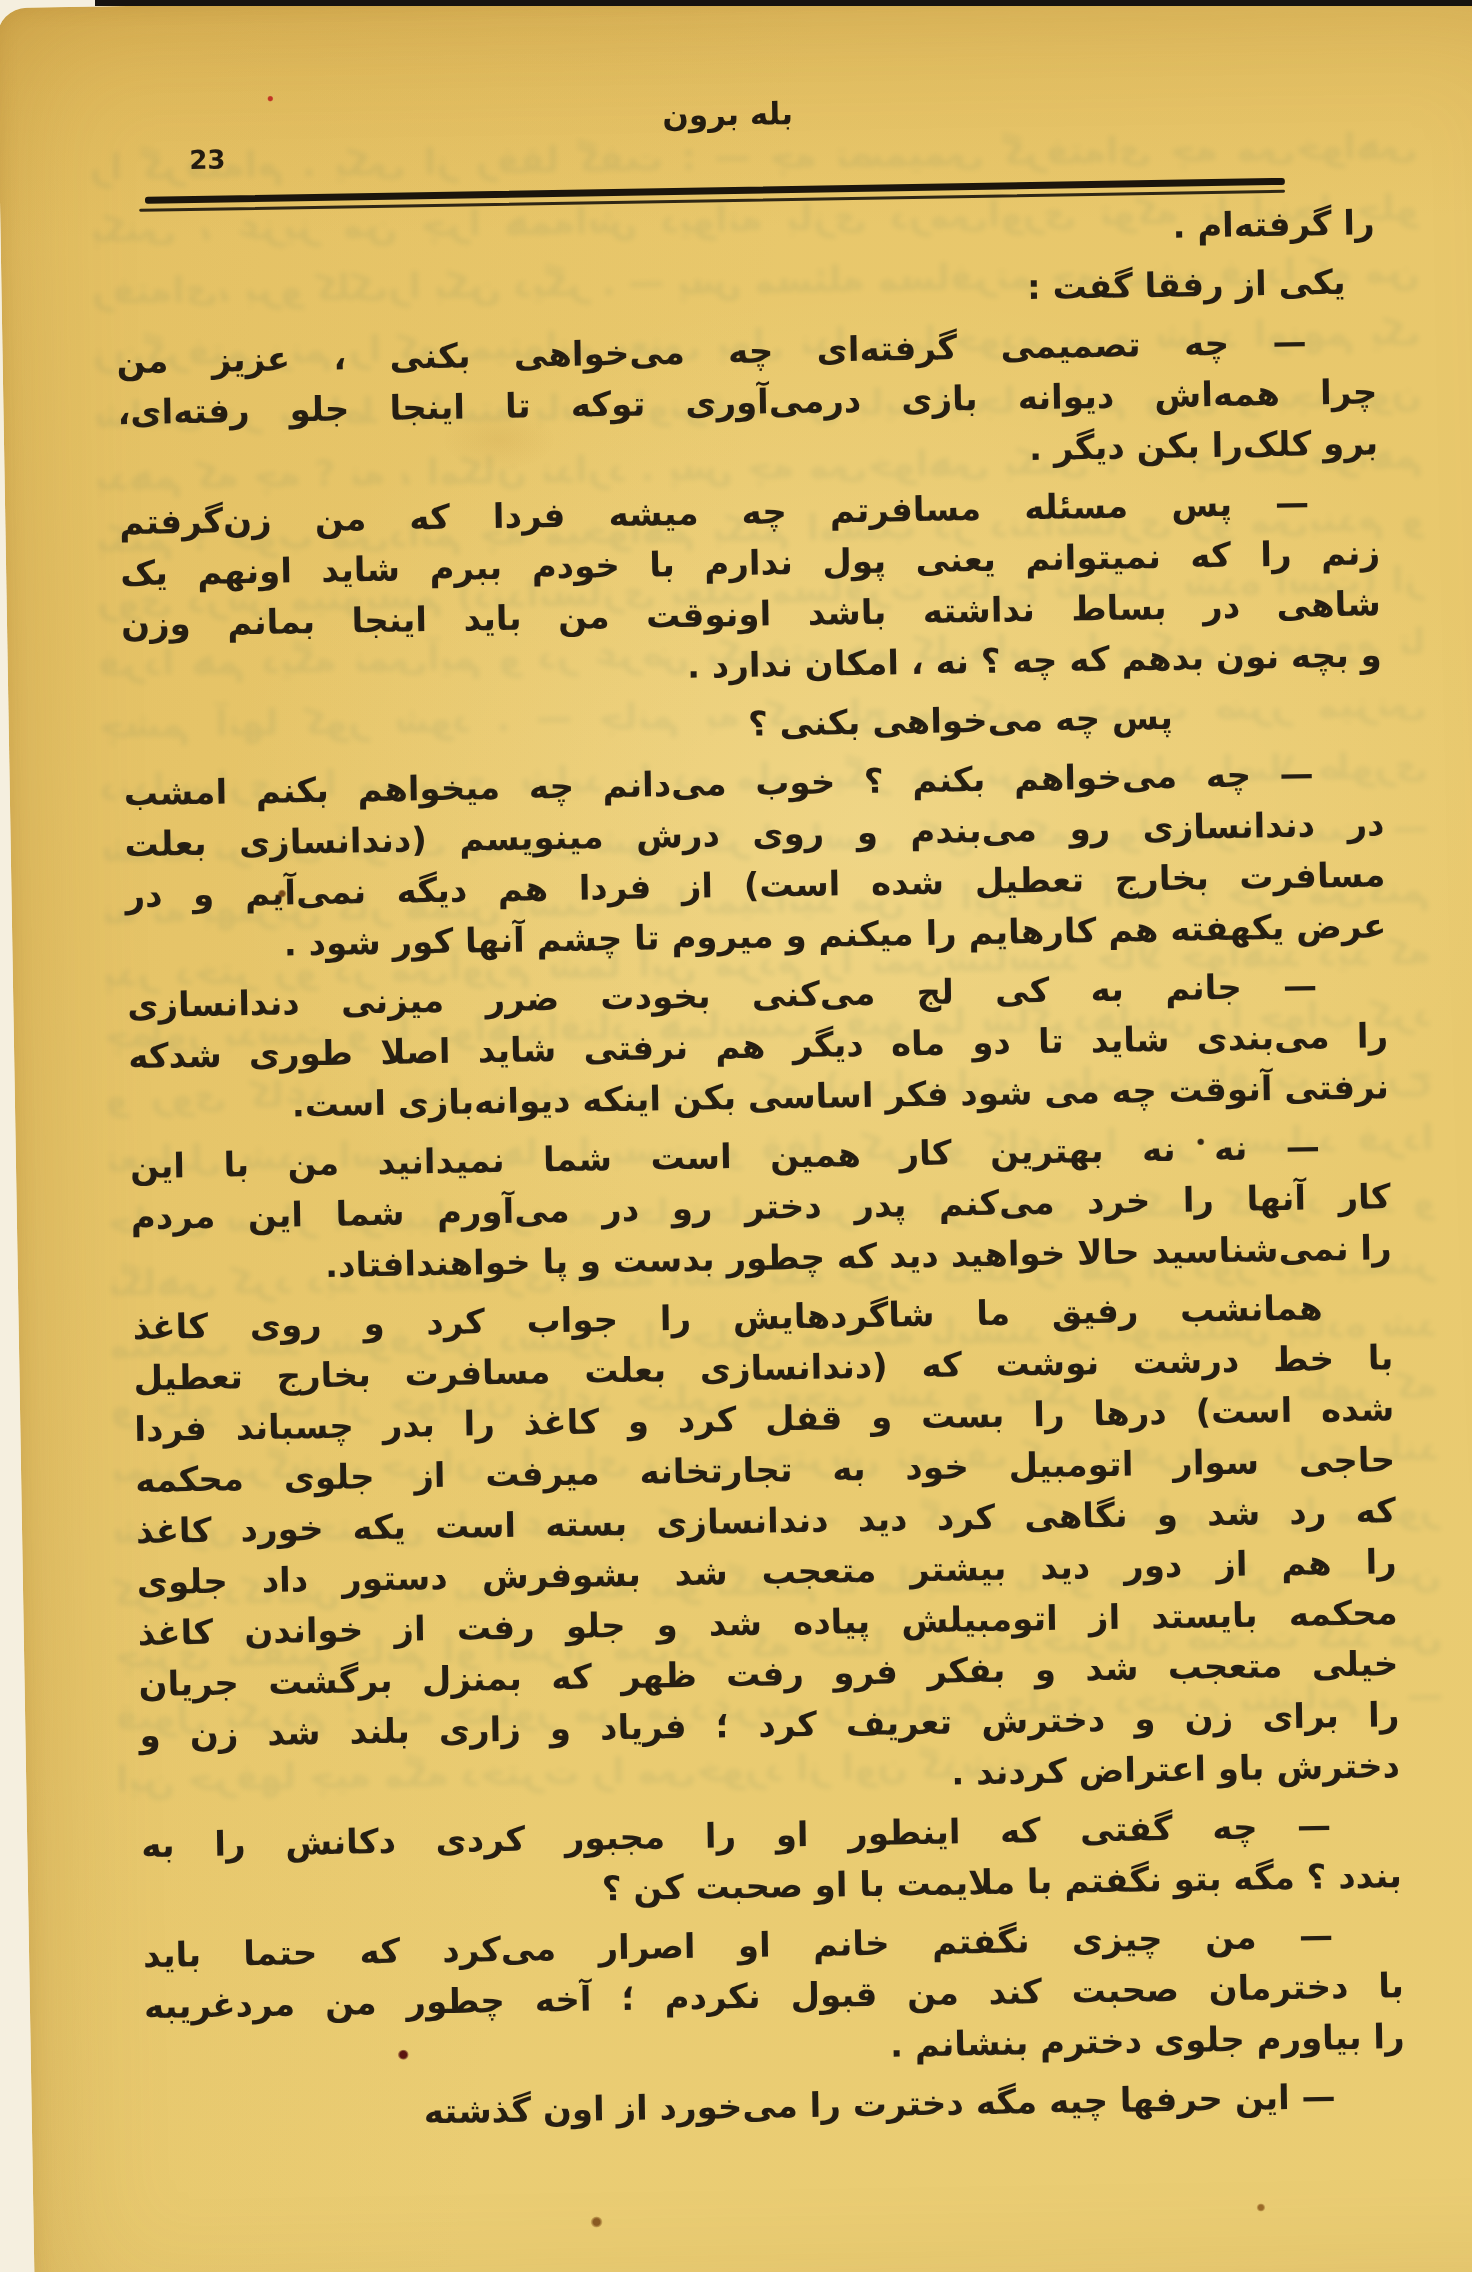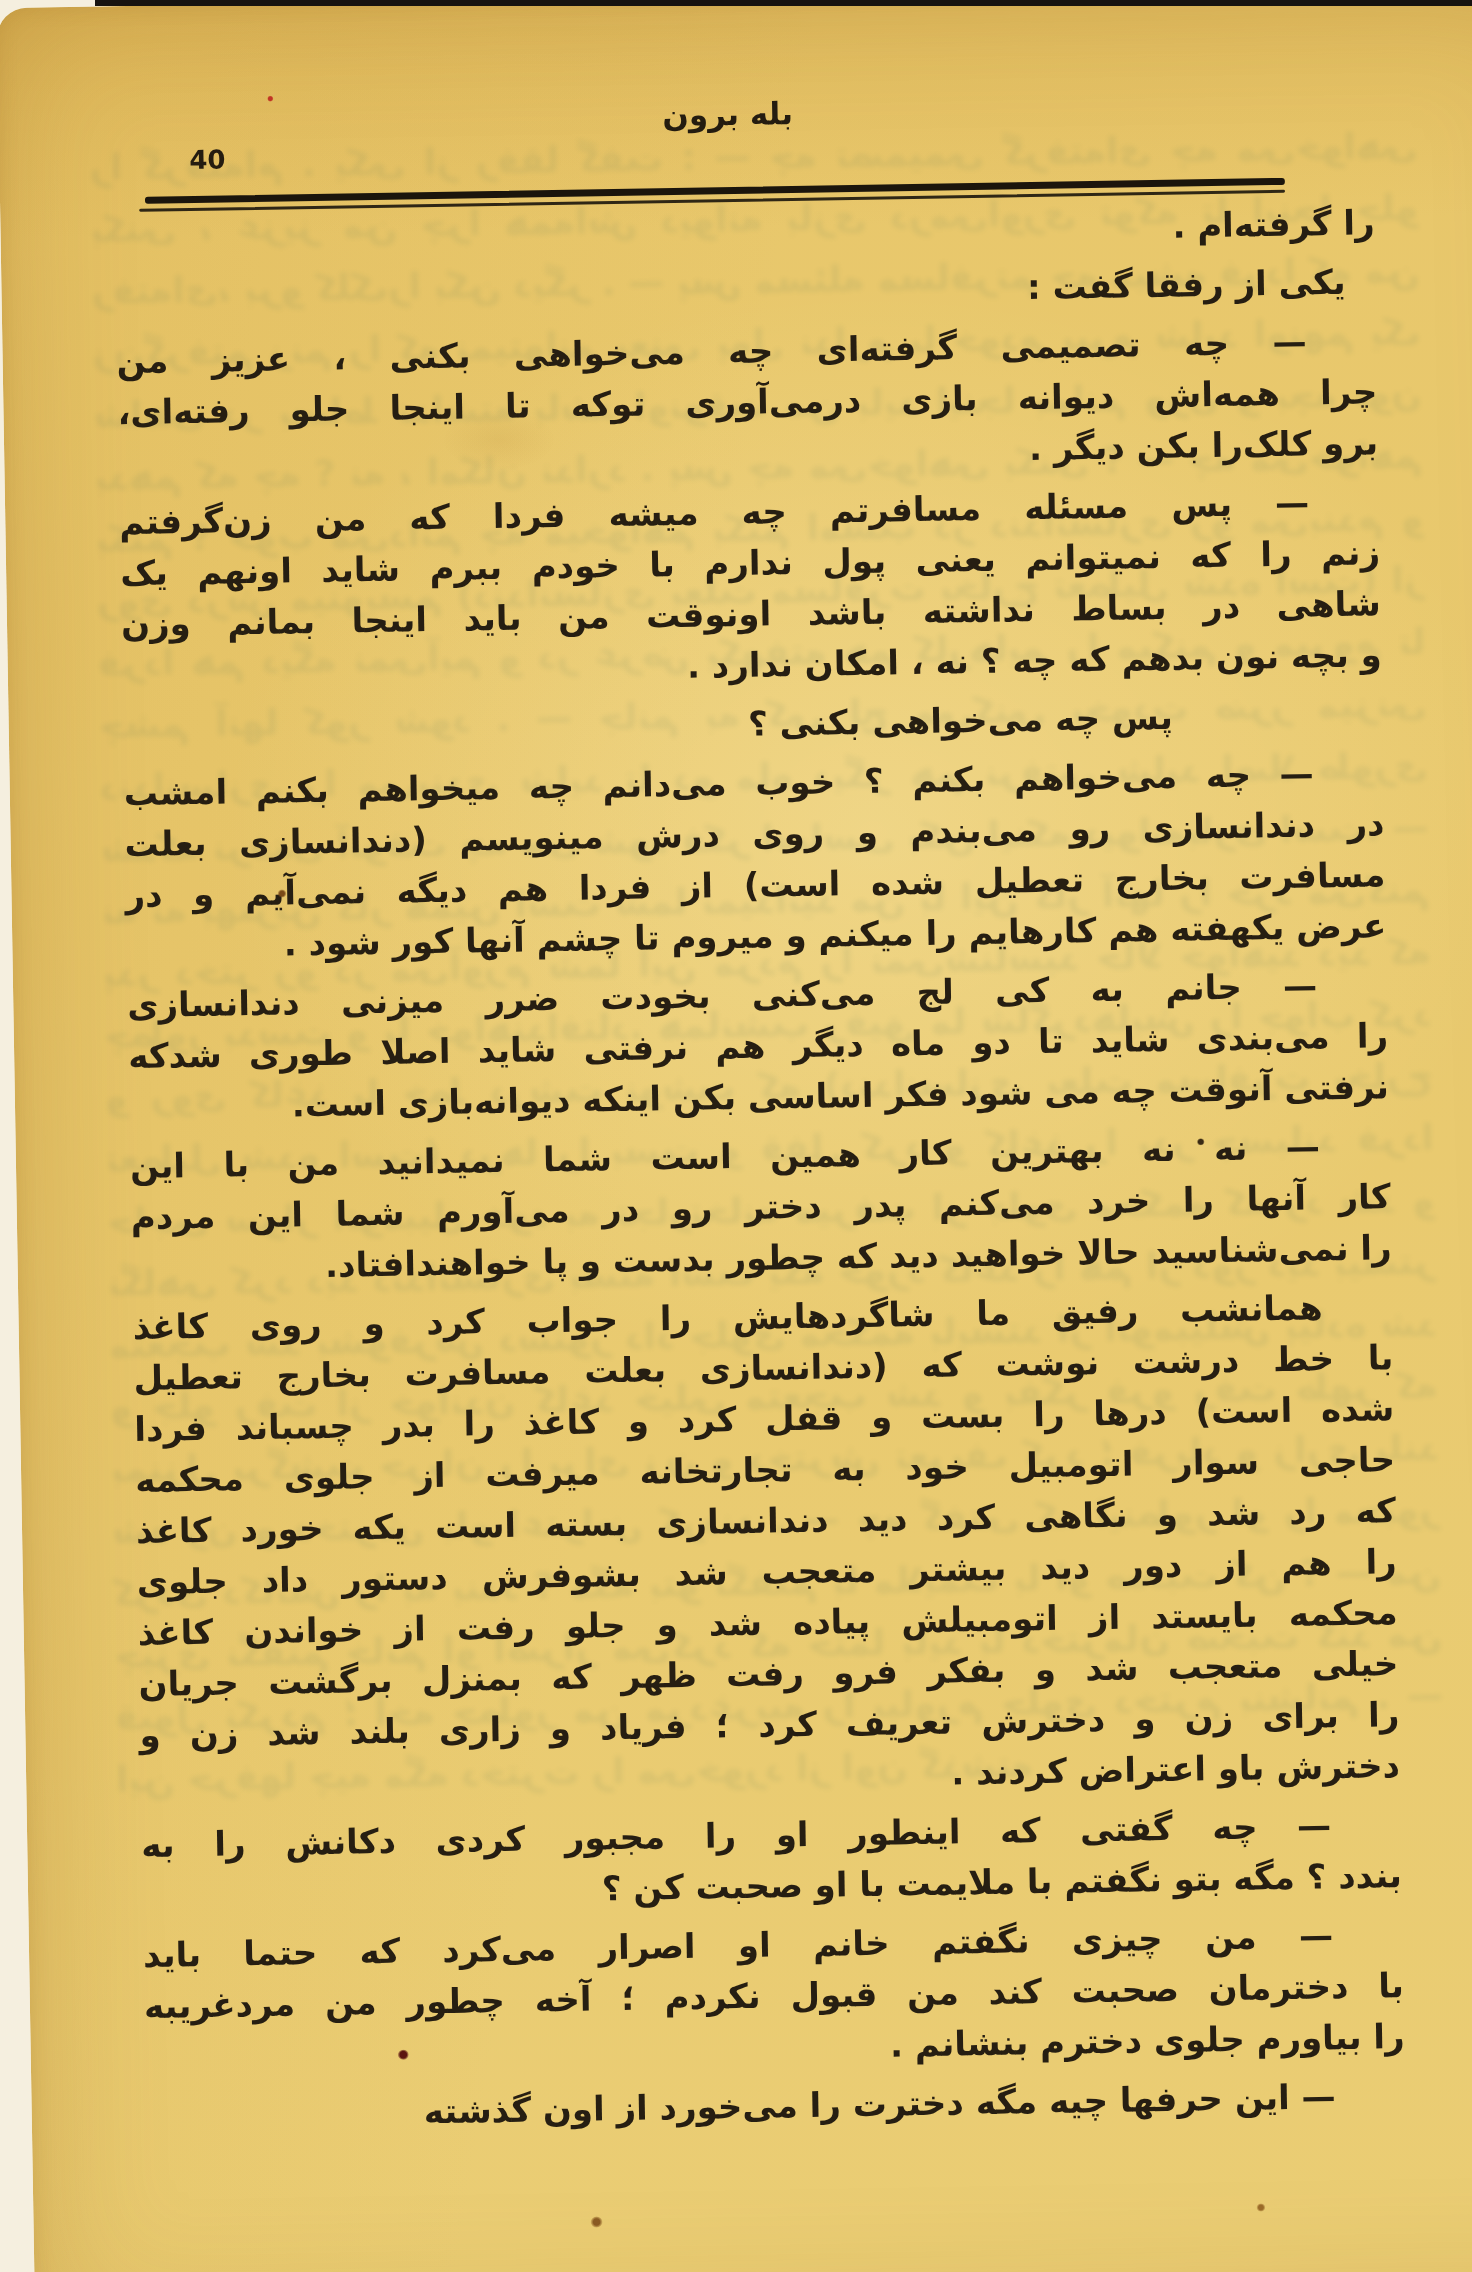--- a/index.html
+++ b/index.html
@@ -80,21 +80,21 @@
 </head>
 <body>
 
 <div class="scan-strip"></div>
 
 <div class="sheet">
 
   <div class="ghost">را گرفته‌ام . یکی از رفقا گفت : — چه تصمیمی گرفته‌ای چه می‌خواهی بکنی ، عزیز من چرا همه‌اش دیوانه بازی درمی‌آوری توکه تا اینجا جلو رفته‌ای، برو کلک‌را بکن دیگر . — پس مسئله مسافرتم چه میشه فردا که من زن‌گرفتم زنم را که نمیتوانم یعنی پول ندارم با خودم ببرم شاید اونهم یک شاهی در بساط نداشته باشد اونوقت من باید اینجا بمانم وزن و بچه نون بدهم که چه ؟ نه ، امکان ندارد . پس چه می‌خواهی بکنی ؟ — چه می‌خواهم بکنم ؟ خوب می‌دانم چه میخواهم بکنم امشب در دندانسازی رو می‌بندم و روی درش مینویسم (دندانسازی بعلت مسافرت بخارج تعطیل شده است) از فردا هم دیگه نمی‌آیم و در عرض یکهفته هم کارهایم را میکنم و میروم تا چشم آنها کور شود . — جانم به کی لج می‌کنی بخودت ضرر میزنی دندانسازی را می‌بندی شاید تا دو ماه دیگر هم نرفتی شاید اصلا طوری شدکه نرفتی آنوقت چه می شود فکر اساسی بکن اینکه دیوانه‌بازی است. — نه نه بهترین کار همین است شما نمیدانید من با این کار آنها را خرد می‌کنم پدر دختر رو در می‌آورم شما این مردم را نمی‌شناسید حالا خواهید دید که چطور بدست و پا خواهندافتاد. همانشب رفیق ما شاگردهایش را جواب کرد و روی کاغذ با خط درشت نوشت که (دندانسازی بعلت مسافرت بخارج تعطیل شده است) درها را بست و قفل کرد و کاغذ را بدر چسباند فردا حاجی سوار اتومبیل خود به تجارتخانه میرفت از جلوی محکمه که رد شد و نگاهی کرد دید دندانسازی بسته است یکه خورد کاغذ را هم از دور دید بیشتر متعجب شد بشوفرش دستور داد جلوی محکمه بایستد از اتومبیلش پیاده شد و جلو رفت از خواندن کاغذ خیلی متعجب شد و بفکر فرو رفت ظهر که بمنزل برگشت جریان را برای زن و دخترش تعریف کرد ؛ فریاد و زاری بلند شد زن و دخترش باو اعتراض کردند . — چه گفتی که اینطور او را مجبور کردی دکانش را به بندد ؟ مگه بتو نگفتم با ملایمت با او صحبت کن ؟ — من چیزی نگفتم خانم او اصرار می‌کرد که حتما باید با دخترمان صحبت کند من قبول نکردم ؛ آخه چطور من مردغریبه را بیاورم جلوی دخترم بنشانم . — این حرفها چیه مگه دخترت را می‌خورد از اون گذشته</div>
 
   <div class="header-title">بله برون</div>
-  <div class="page-number">40</div>
+  <div class="page-number">23</div>
 
   <div class="rule">
     <div class="thick"></div>
     <div class="thin"></div>
   </div>
 
   <div class="text-block">
       <div class="para">
         <div class="line">را گرفته‌ام .</div>
       </div>

